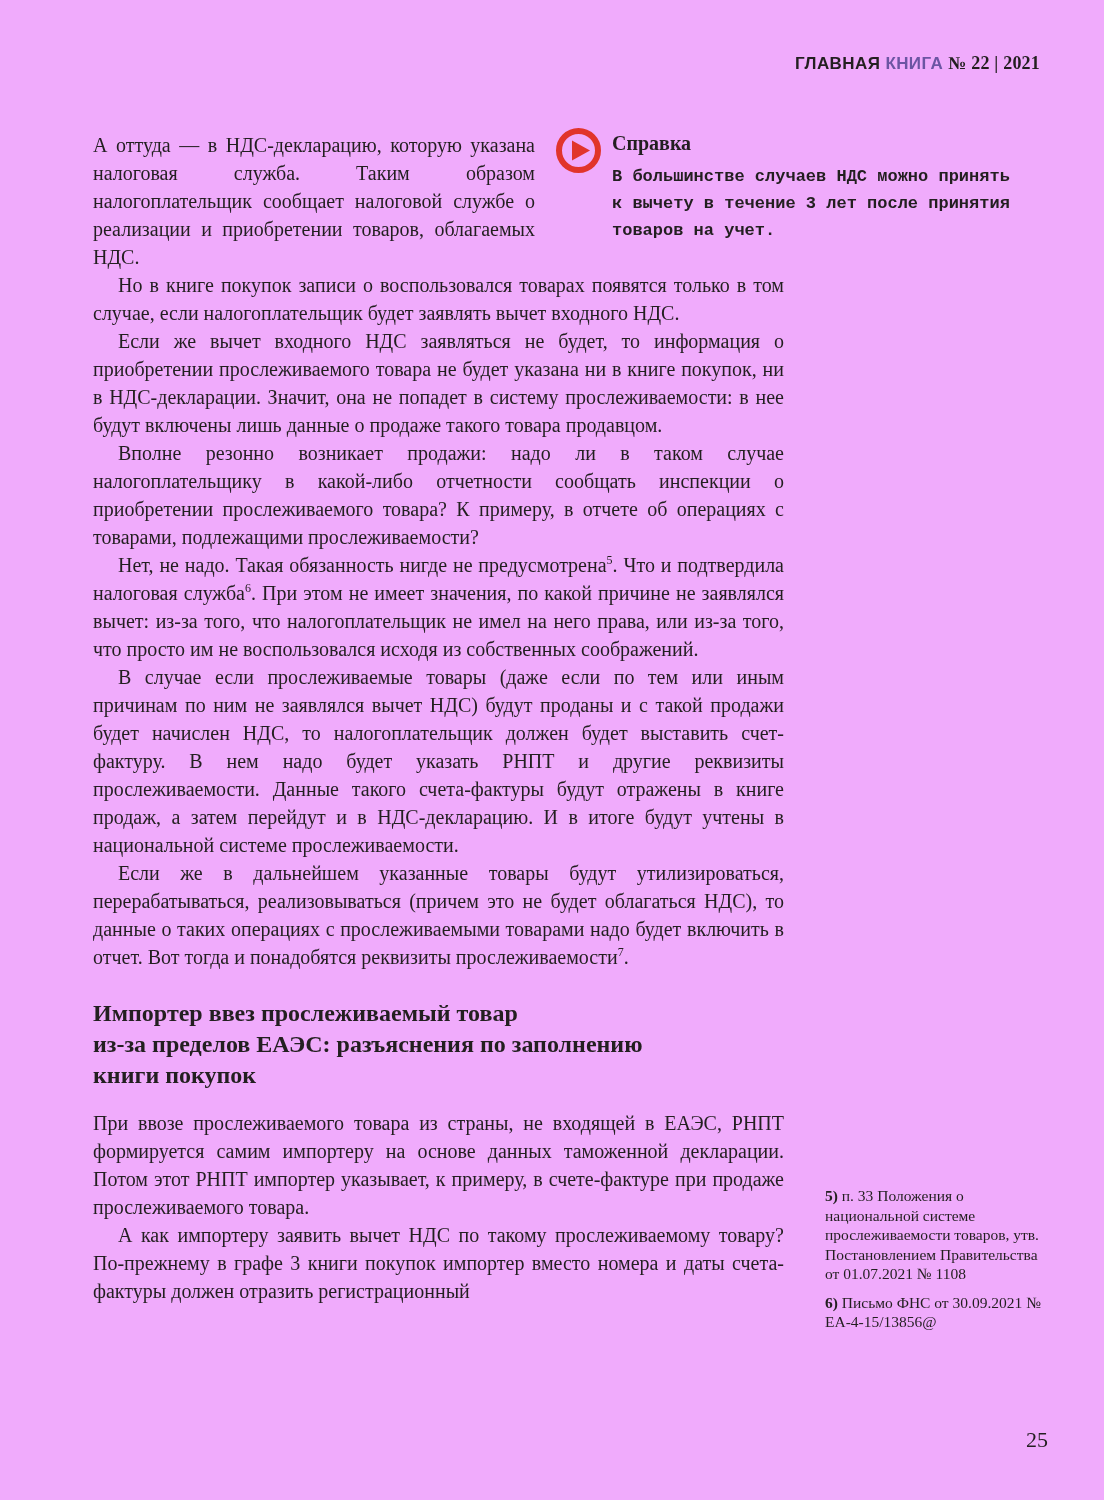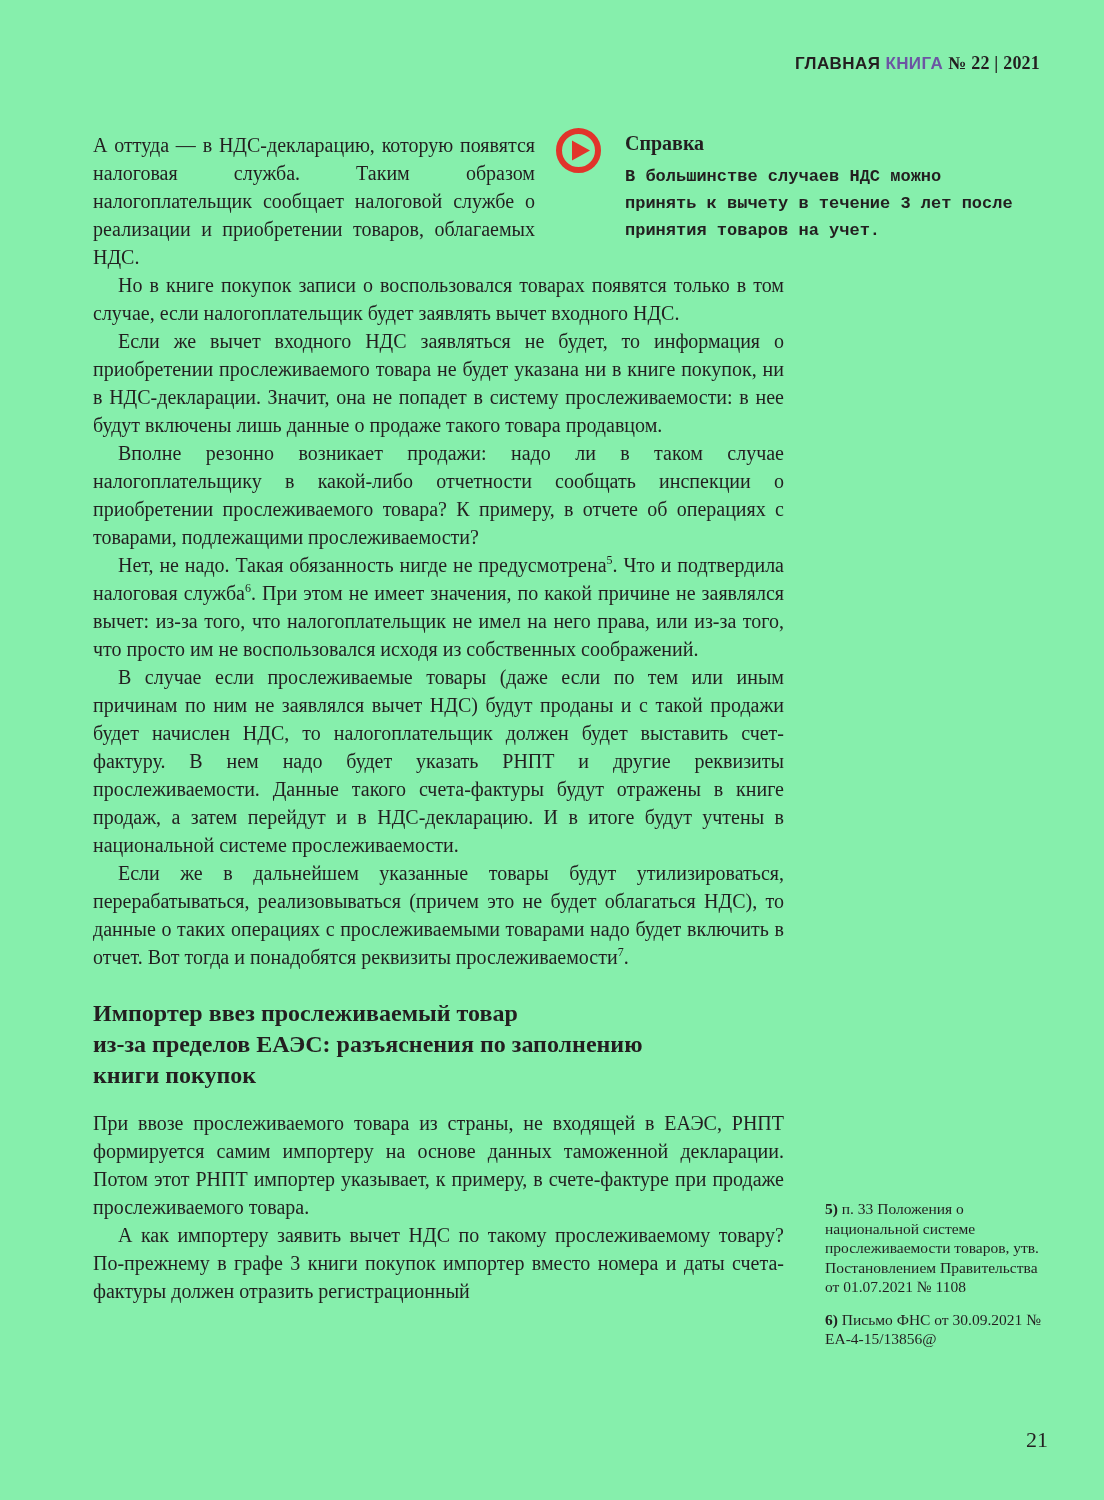--- a/index.html
+++ b/index.html
@@ -4,41 +4,41 @@
 <style>
   :root{
     --accent-red:#e1342b;
     --brand-purple:#6c55a3;
     --text-color:#231f20;
   }
   html,body{margin:0;padding:0;background:#ffffff;}
   .page{
     position:relative;
     width:1104px;height:1500px;
-    background:#86efac;
+    background:#f0abfc;
     font-family:"Liberation Serif", serif;
     color:var(--text-color);
     overflow:hidden;
   }
   
   .header{
     position:absolute;top:53px;right:64px;
     font-family:"Liberation Sans", sans-serif;
     font-weight:bold;font-size:17px;letter-spacing:.4px;
     white-space:nowrap;
   }
   .header .brand-purple{color:var(--brand-purple);}
   .header .issue{
     font-family:"Liberation Serif", serif;
     font-size:18px;letter-spacing:.2px;
   }
   
   .spravka{
     position:absolute;left:556px;top:128px;width:462px;
-    display:flex;align-items:flex-start;gap:13px;
+    display:flex;align-items:flex-start;
   }
   .play-icon{flex:0 0 auto;color:var(--accent-red);line-height:0;}
   .play-icon svg{width:45px;height:45px;display:block;}
   .spravka-content{margin-left:11px;padding-top:4px;}
   .spravka-title{
     font-weight:bold;font-size:20px;line-height:22px;
     margin:0 0 9px 0;
   }
   .spravka-text{
     font-weight:bold;font-size:17px;line-height:27px;
@@ -57,21 +57,21 @@
   .para sup{font-size:12px;line-height:0;vertical-align:super;}
   .section-heading{
     font-size:24px;line-height:31px;font-weight:bold;
     margin:27px 0 18px 0;
   }
   
   .footnotes{
     position:absolute;left:825px;top:1186px;width:220px;
     font-size:15.5px;line-height:19.5px;
   }
-  .footnote{margin:13px 0 9px 0;}
+  .footnote{margin:0 0 9px 0;}
   .footnote b{font-weight:bold;}
   
   .page-number{
     position:absolute;top:1428px;right:56px;
     font-size:22px;line-height:24px;
   }
 </style>
 </head>
 <body>
 
@@ -91,35 +91,35 @@
       </svg>
     </span>
     <div class="spravka-content">
       <div class="spravka-title">Справка</div>
       <p class="spravka-text">В большинстве случаев НДС можно принять к вычету в течение 3 лет после принятия товаров на учет.</p>
     </div>
   </div>
 
   <div class="main">
     <div id="paras-before">
-        <p class="para narrow">А оттуда — в НДС-декларацию, которую появятся налоговая служба. Таким образом налогоплательщик сообщает налоговой службе о реализации и приобретении товаров, облагаемых НДС.</p>
+        <p class="para narrow">А оттуда — в НДС-декларацию, которую указана налоговая служба. Таким образом налогоплательщик сообщает налоговой службе о реализации и приобретении товаров, облагаемых НДС.</p>
         <p class="para indent">Но в книге покупок записи о воспользовался товарах появятся только в том случае, если налогоплательщик будет заявлять вычет входного НДС.</p>
         <p class="para indent">Если же вычет входного НДС заявляться не будет, то информация о приобретении прослеживаемого товара не будет указана ни в книге покупок, ни в НДС-декларации. Значит, она не попадет в систему прослеживаемости: в нее будут включены лишь данные о продаже такого товара продавцом.</p>
         <p class="para indent">Вполне резонно возникает продажи: надо ли в таком случае налогоплательщику в какой-либо отчетности сообщать инспекции о приобретении прослеживаемого товара? К примеру, в отчете об операциях с товарами, подлежащими прослеживаемости?</p>
         <p class="para indent">Нет, не надо. Такая обязанность нигде не предусмотрена<sup>5</sup>. Что и подтвердила налоговая служба<sup>6</sup>. При этом не имеет значения, по какой причине не заявлялся вычет: из-за того, что налогоплательщик не имел на него права, или из-за того, что просто им не воспользовался исходя из собственных соображений.</p>
         <p class="para indent">В случае если прослеживаемые товары (даже если по тем или иным причинам по ним не заявлялся вычет НДС) будут проданы и с такой продажи будет начислен НДС, то налогоплательщик должен будет выставить счет-фактуру. В нем надо будет указать РНПТ и другие реквизиты прослеживаемости. Данные такого счета-фактуры будут отражены в книге продаж, а затем перейдут и в НДС-декларацию. И в итоге будут учтены в национальной системе прослеживаемости.</p>
         <p class="para indent">Если же в дальнейшем указанные товары будут утилизироваться, перерабатываться, реализовываться (причем это не будет облагаться НДС), то данные о таких операциях с прослеживаемыми товарами надо будет включить в отчет. Вот тогда и понадобятся реквизиты прослеживаемости<sup>7</sup>.</p>
       </div>
     <h2 class="section-heading">Импортер ввез прослеживаемый товар<br>из-за пределов ЕАЭС: разъяснения по заполнению<br>книги покупок</h2>
     <div id="paras-after">
         <p class="para">При ввозе прослеживаемого товара из страны, не входящей в ЕАЭС, РНПТ формируется самим импортеру на основе данных таможенной декларации. Потом этот РНПТ импортер указывает, к примеру, в счете-фактуре при продаже прослеживаемого товара.</p>
         <p class="para indent">А как импортеру заявить вычет НДС по такому прослеживаемому товару? По-прежнему в графе 3 книги покупок импортер вместо номера и даты счета-фактуры должен отразить регистрационный</p>
       </div>
   </div>
 
   <aside class="footnotes">
       <div class="footnote"><b>5)</b> п. 33 Положения о национальной системе прослеживаемости товаров, утв. Постановлением Правительства от 01.07.2021 № 1108</div>
       <div class="footnote"><b>6)</b> Письмо ФНС от 30.09.2021 № ЕА-4-15/13856@</div>
     </aside>
 
-  <div class="page-number">21</div>
+  <div class="page-number">25</div>
 
 </div>
 
 </body></html>

